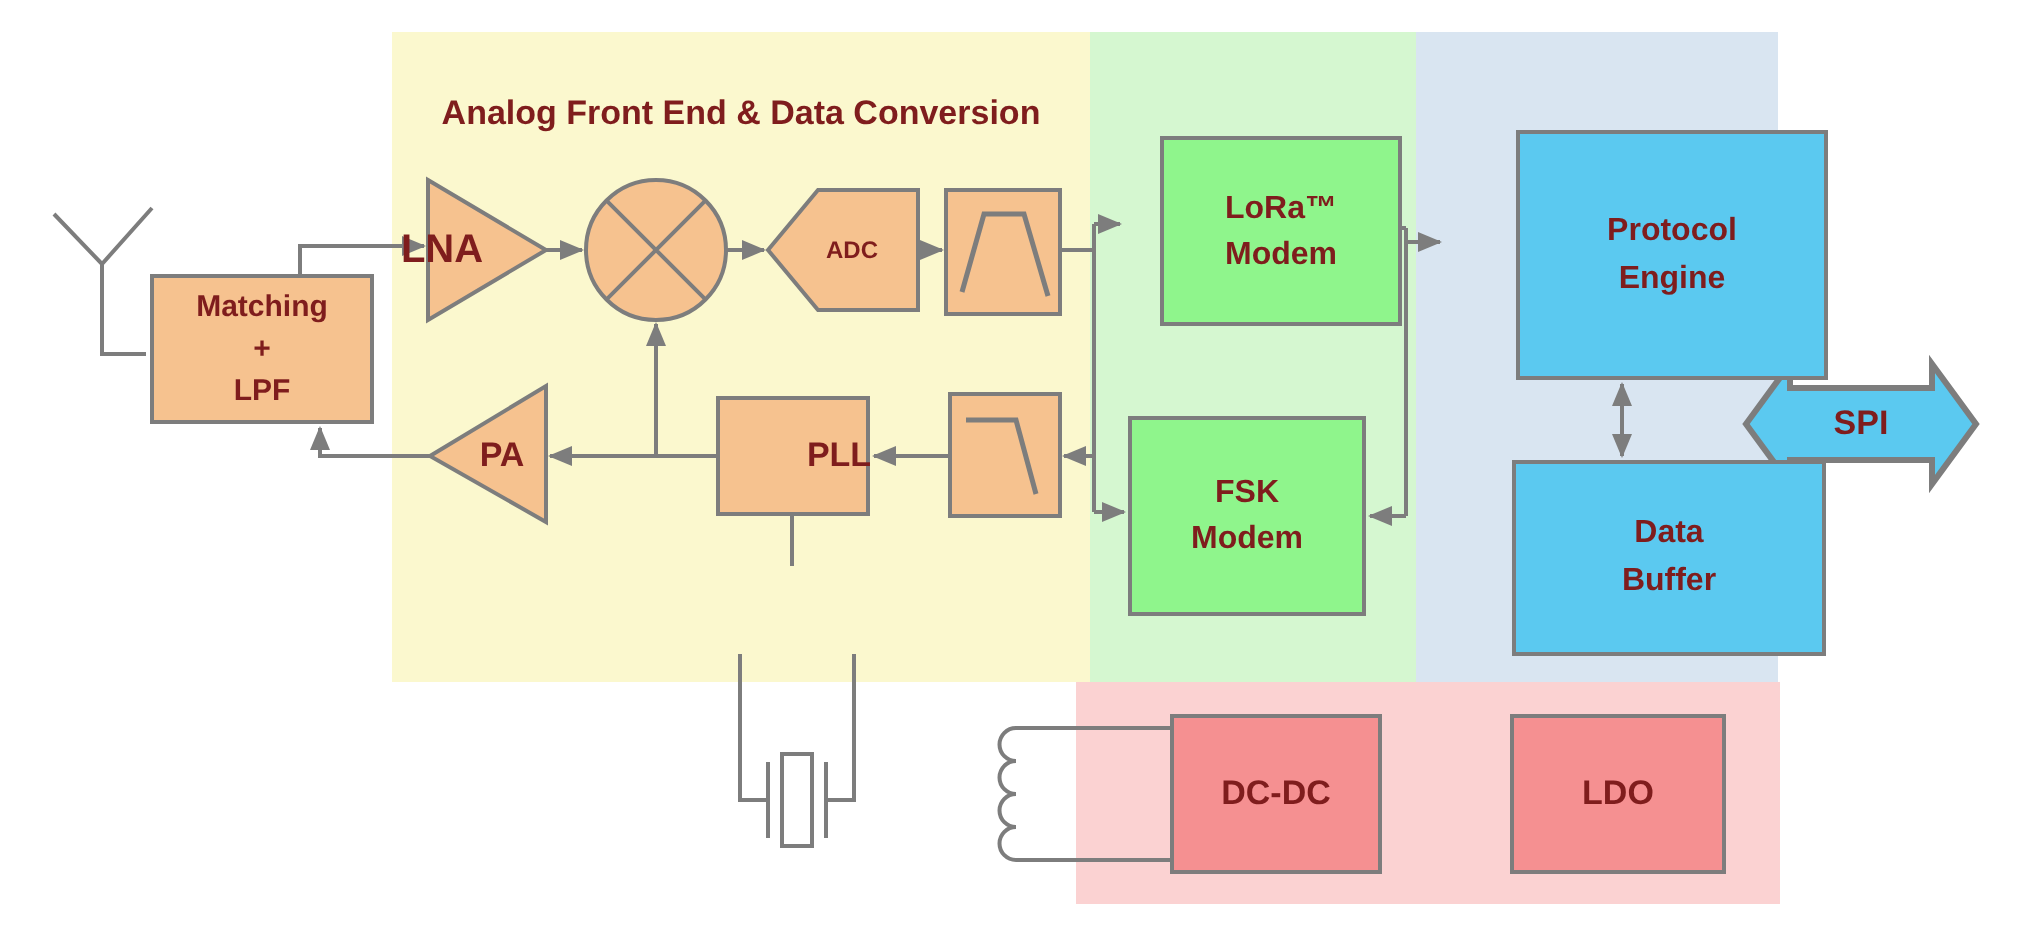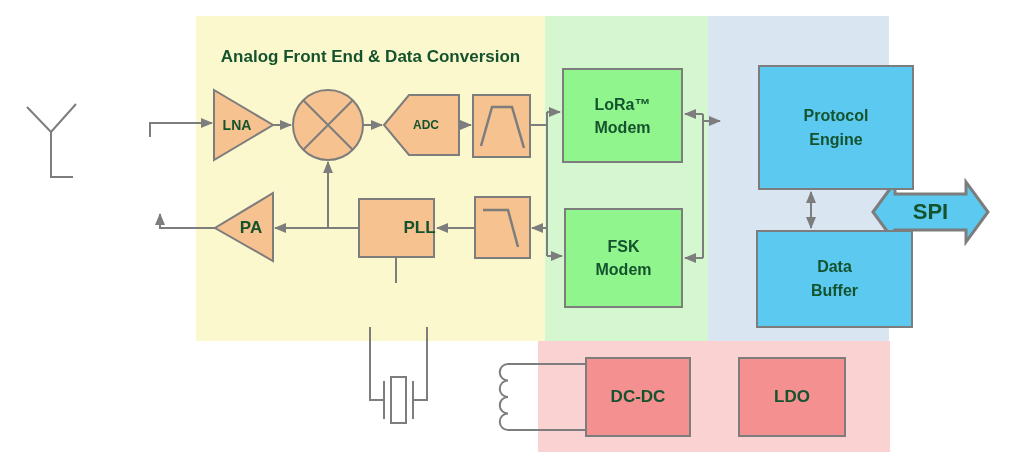--- a/index.html
+++ b/index.html
@@ -1,47 +1,47 @@
 <!DOCTYPE html>
 <html><head>
 <meta charset="utf-8">
 <style>
   html,body{margin:0;padding:0;background:#ffffff;}
   .stage{position:relative;width:1019px;height:468px;background:#ffffff;overflow:hidden;
-         font-family:"Liberation Sans","DejaVu Sans",sans-serif;color:#14532d;}
+         font-family:"Liberation Sans","DejaVu Sans",sans-serif;color:#7f1d1d;}
   .panel{position:absolute;}
   .panel.afe{left:196px;top:16px;width:349px;height:325px;background:#FBF8CE;}
   .panel.modem{left:545px;top:16px;width:163px;height:325px;background:#D5F7D0;}
   .panel.digital{left:708px;top:16px;width:181px;height:325px;background:#D9E5F1;}
   .panel.power{left:538px;top:341px;width:352px;height:111px;background:#FBD2D2;}
   .overlay{position:absolute;left:0;top:0;z-index:3;}
   .title{position:absolute;left:196px;top:47px;width:349px;text-align:center;
          font-size:17px;font-weight:bold;z-index:4;}
   .block{position:absolute;z-index:4;border:2px solid #7d7d7d;box-sizing:border-box;
          display:flex;align-items:center;justify-content:center;text-align:center;
          font-weight:bold;white-space:pre-line;}
   .fill-analog{background:#F6C28F;}
   .fill-green{background:#8FF58C;}
   .fill-blue{background:#5BC9F0;margin-left:36px;}
   .fill-red{background:#F59091;}
   .b-matching{left:75px;top:137px;width:112px;height:75px;font-size:15px;line-height:21px;}
   .b-pll{left:358px;top:198px;width:77px;height:60px;font-size:17px;padding-left:46px;}
   .b-osc{left:358px;top:283px;width:75px;height:44px;font-size:17px;}
-  .b-lora{left:562px;top:68px;width:121px;height:95px;font-size:16px;line-height:23px;}
+  .b-lora{left:580px;top:68px;width:121px;height:95px;font-size:16px;line-height:23px;}
   .b-fsk{left:564px;top:208px;width:119px;height:100px;font-size:16px;line-height:23px;}
   .b-protocol{left:722px;top:65px;width:156px;height:125px;font-size:16px;line-height:24px;}
   .b-buffer{left:720px;top:230px;width:157px;height:98px;font-size:16px;line-height:24px;}
   .b-dcdc{left:585px;top:357px;width:106px;height:80px;font-size:17px;}
-  .b-ldo{left:738px;top:357px;width:108px;height:80px;font-size:17px;}
+  .b-ldo{left:755px;top:357px;width:108px;height:80px;font-size:17px;}
   .shape-label{position:absolute;z-index:5;font-weight:bold;text-align:center;
                display:flex;align-items:center;justify-content:center;}
-  .l-lna{left:214px;top:112px;width:46px;height:26px;font-size:14px;}
+  .l-lna{left:198px;top:112px;width:46px;height:26px;font-size:20px;}
   .l-pa{left:230px;top:215px;width:42px;height:26px;font-size:17px;}
   .l-adc{left:398px;top:112px;width:56px;height:26px;font-size:12px;}
-  .l-spi{left:895px;top:199px;width:71px;height:26px;font-size:22px;}
+  .l-spi{left:895px;top:199px;width:71px;height:26px;font-size:17px;}
 </style>
 </head>
 <body>
 
 <div class="stage">
 
   <div class="panel afe"></div>
   <div class="panel modem"></div>
   <div class="panel digital"></div>
   <div class="panel power"></div>
@@ -104,20 +104,23 @@
       <polyline points="481,146 492,107 512,107 524,148" stroke="#7d7d7d" stroke-width="2.5" fill="none"></polyline>
     </g>
     <g>
       <rect x="475" y="197" width="55" height="61" stroke="#7d7d7d" stroke-width="2" fill="#F6C28F"></rect>
       <polyline points="483,210 508,210 518,247" stroke="#7d7d7d" stroke-width="2.5" fill="none"></polyline>
     </g>
 
     <polygon points="873,212 895,182 895,194 966,194 966,182 988,212 966,242 966,230 895,230 895,242" stroke="#7d7d7d" stroke-width="3" fill="#5BC9F0"></polygon>
   </svg>
 
+  <div class="block fill-analog b-matching">Matching
++
+LPF</div>
   <div class="block fill-analog b-pll">PLL</div>
   <div class="block fill-green b-lora">LoRa™
 Modem</div>
   <div class="block fill-green b-fsk">FSK
 Modem</div>
   <div class="block fill-blue b-protocol">Protocol
 Engine</div>
   <div class="block fill-red b-dcdc">DC-DC</div>
   <div class="block fill-blue b-buffer">Data
 Buffer</div>

